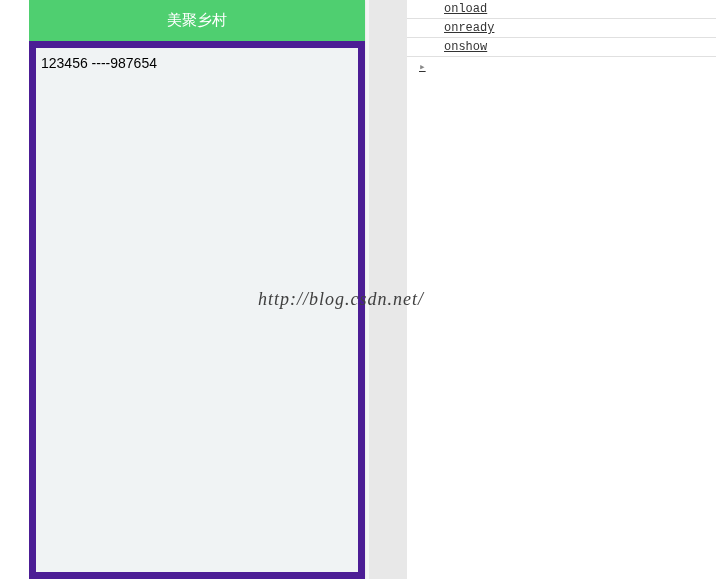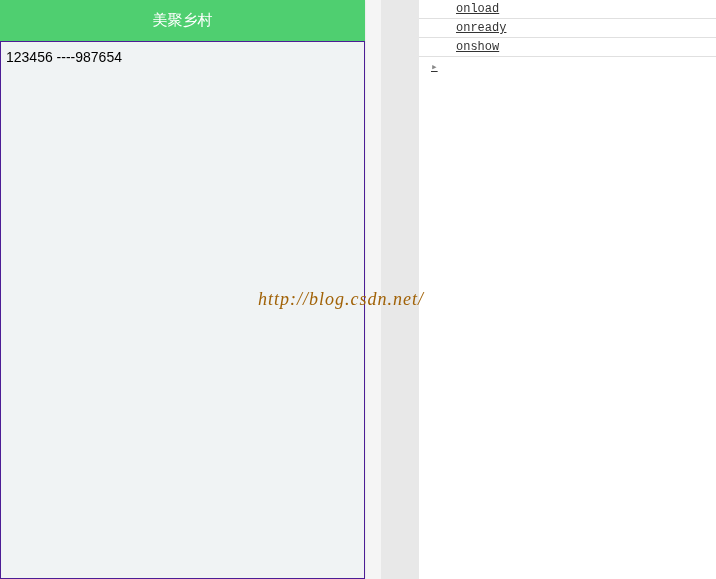--- a/index.html
+++ b/index.html
@@ -17,36 +17,37 @@
     }
     .container {
       display: flex;
       width: 100%;
       height: 100%;
     }
     .phone-panel {
       width: 365px;
       height: 100%;
       background: #fff;
-      margin-right: 16px;
+      margin-right: 4px;
       display: flex;
       flex-direction: column;
       box-shadow: 0 0 2px rgba(0,0,0,0.1);
+      padding-left: 29px;
     }
     .phone-header {
       background: #4fcf70;
       color: #fff;
       text-align: center;
       padding: 11px 0;
       font-size: 15px;
       font-weight: 400;
     }
     .phone-content {
       flex: 1;
-      border: 1px solid #4c1d95;
+      border: 7px solid #4c1d95;
       background: #f0f3f4;
       padding: 7px 5px;
       font-size: 14px;
       color: #000;
     }
     .gap {
       width: 38px;
       background: #e8e8e8;
     }
     .console-panel {
@@ -70,21 +71,21 @@
       border-bottom: none;
     }
     .expand-arrow {
       color: #888;
       font-size: 11px;
     }
     .watermark {
       position: absolute;
       top: 289px;
       left: 258px;
-      color: #a16207;
+      color: #404040;
       font-size: 18px;
       font-family: Georgia, serif;
       font-style: italic;
       letter-spacing: 1px;
       pointer-events: none;
       z-index: 10;
     }
   </style>
 </head>
 <body>

